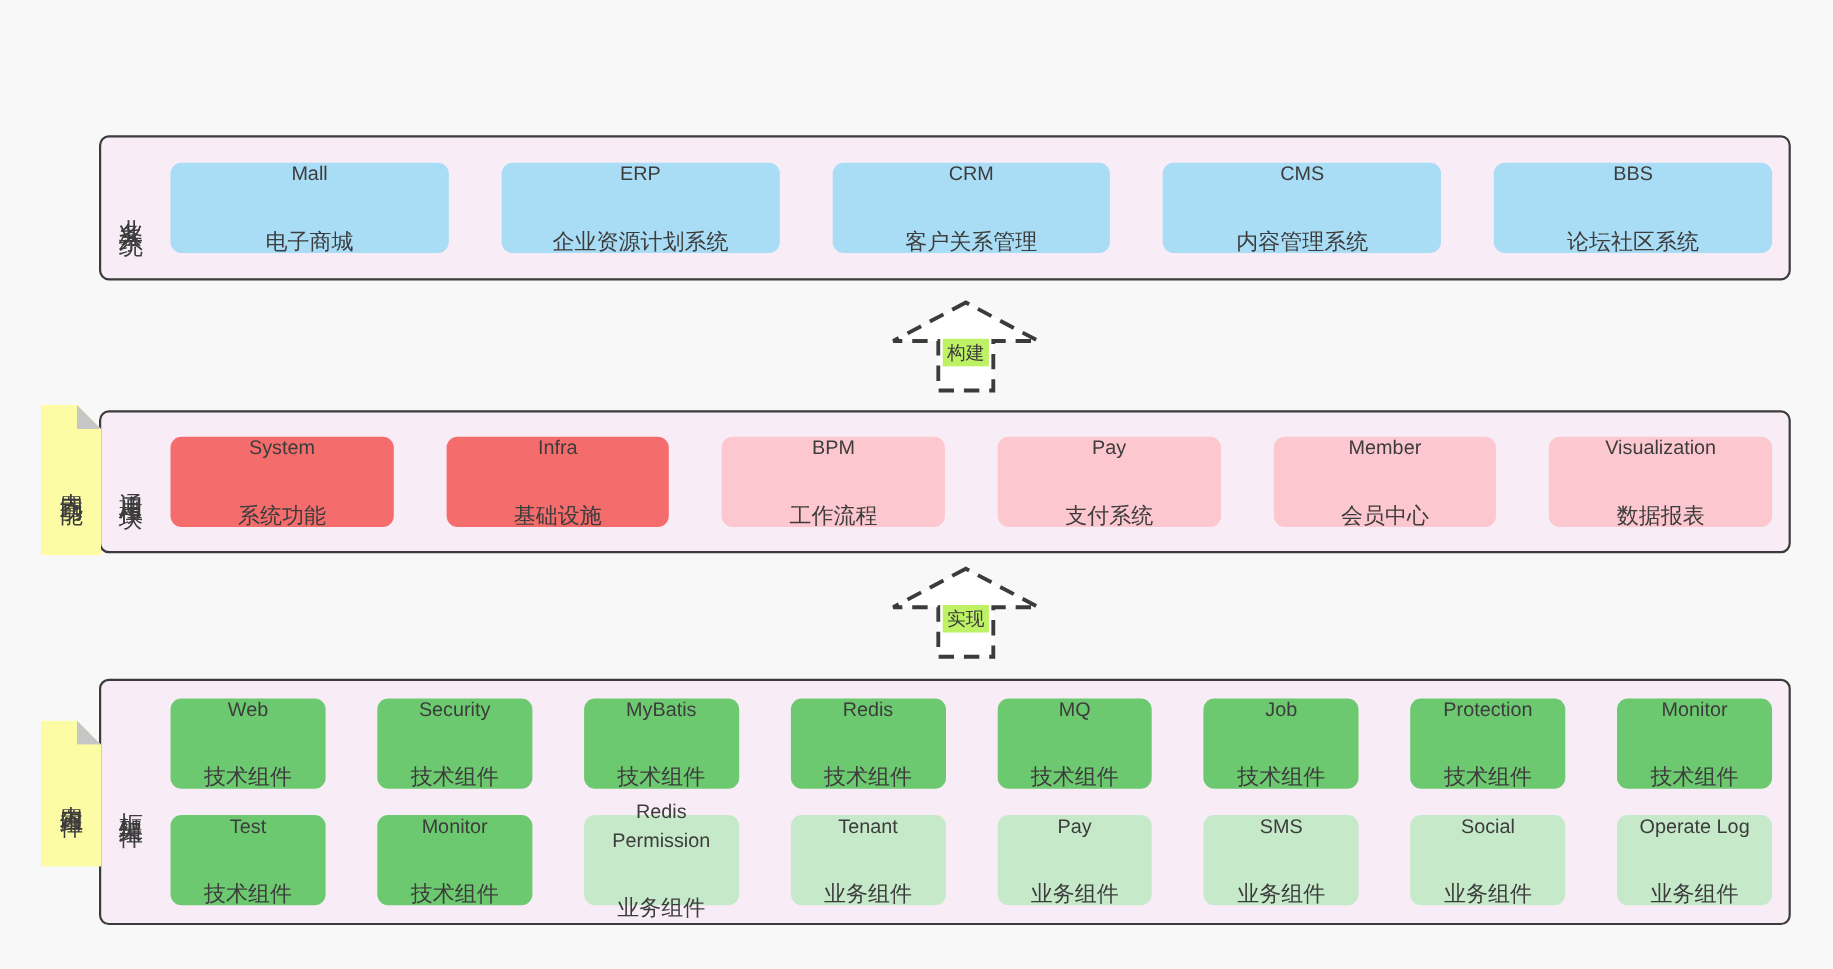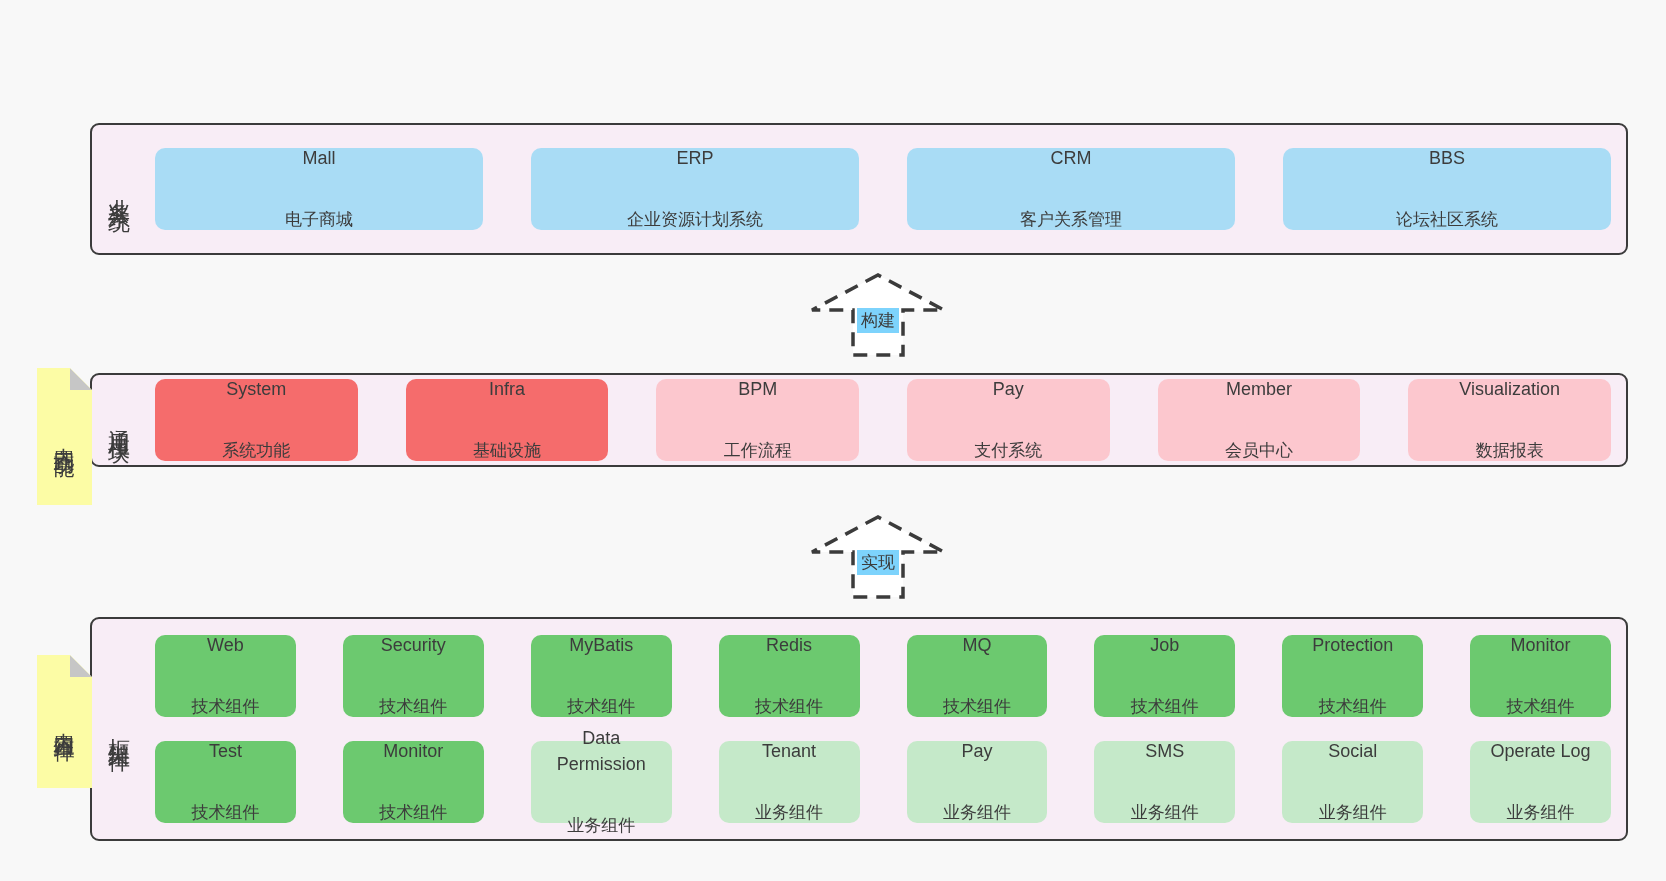--- a/index.html
+++ b/index.html
@@ -13,21 +13,21 @@
   .canvas{position:relative;width:1666px;height:881px;}
 
   
   .layer{
     position:absolute;left:90px;width:1538px;
     background:var(--layer_bg,#f8edf6);
     border:2px solid var(--border,#3b3b3b);
     border-radius:9px;box-sizing:border-box;
   }
   .layer-top{top:123px;height:132px;}
-  .layer-middle{top:373px;height:94px;}
+  .layer-middle{top:373px;height:130px;}
   .layer-bottom{top:617px;height:224px;}
 
   .layer-label{
     position:absolute;left:16px;top:50%;transform:translateY(-50%);
     writing-mode:vertical-lr;letter-spacing:4px;
     font-size:22px;line-height:1;color:var(--text,#3c3c3c);
   }
 
   .rows{
     position:absolute;left:63px;right:15px;top:0;bottom:0;
@@ -37,35 +37,35 @@
   .row-6{gap:48px;}
   .row-8{gap:47px;}
 
   
   .box{
     flex:1;height:82px;border-radius:10px;
     display:flex;flex-direction:column;align-items:center;justify-content:center;
     text-align:center;padding:0 12px;box-sizing:border-box;
   }
   .box-en{font-size:18px;line-height:26px;}
-  .box-zh{font-size:17px;line-height:26px;margin-top:36px;}
+  .box-zh{font-size:20px;line-height:26px;margin-top:36px;}
   .v-blue{background:var(--blue,#a9dcf5);}
   .v-red{background:var(--red,#f56c6c);}
   .v-pink{background:var(--pink,#fcc7ce);}
   .v-green{background:var(--green,#6cc96f);}
   .v-green_light{background:var(--green_light,#c5e9c9);}
 
   
   .arrow{position:absolute;width:140px;height:86px;}
   .arrow-1{left:808px;top:272px;}
   .arrow-2{left:808px;top:514px;}
   .arrow svg{display:block;width:140px;height:86px;}
   .arrow-label{
     position:absolute;left:50%;top:36px;transform:translateX(-50%);
-    background:#7dd3fc;padding:1px 4px;
+    background:#bef264;padding:1px 4px;
     font-size:17px;color:var(--text,#3c3c3c);white-space:nowrap;
   }
 
   
   .note{
     position:absolute;left:37px;width:55px;
     background:var(--note_yellow,#fcfca5);
     display:flex;align-items:center;justify-content:center;
     clip-path:polygon(0 0,calc(100% - 22px) 0,100% 22px,100% 100%,0 100%);
   }
@@ -94,20 +94,24 @@
             <div class="box-en">Mall</div>
             <div class="box-zh">电子商城</div>
           </div>
           <div class="box v-blue">
             <div class="box-en">ERP</div>
             <div class="box-zh">企业资源计划系统</div>
           </div>
           <div class="box v-blue">
             <div class="box-en">CRM</div>
             <div class="box-zh">客户关系管理</div>
+          </div>
+          <div class="box v-blue">
+            <div class="box-en">CMS</div>
+            <div class="box-zh">内容管理系统</div>
           </div>
           <div class="box v-blue">
             <div class="box-en">BBS</div>
             <div class="box-zh">论坛社区系统</div>
           </div>
         </div>
     </div>
   </div>
 
   <div class="arrow arrow-1">
@@ -201,21 +205,21 @@
       <div class="row row-8">
           <div class="box v-green">
             <div class="box-en">Test</div>
             <div class="box-zh">技术组件</div>
           </div>
           <div class="box v-green">
             <div class="box-en">Monitor</div>
             <div class="box-zh">技术组件</div>
           </div>
           <div class="box v-green_light">
-            <div class="box-en">Data Permission</div>
+            <div class="box-en">Redis Permission</div>
             <div class="box-zh">业务组件</div>
           </div>
           <div class="box v-green_light">
             <div class="box-en">Tenant</div>
             <div class="box-zh">业务组件</div>
           </div>
           <div class="box v-green_light">
             <div class="box-en">Pay</div>
             <div class="box-zh">业务组件</div>
           </div>

